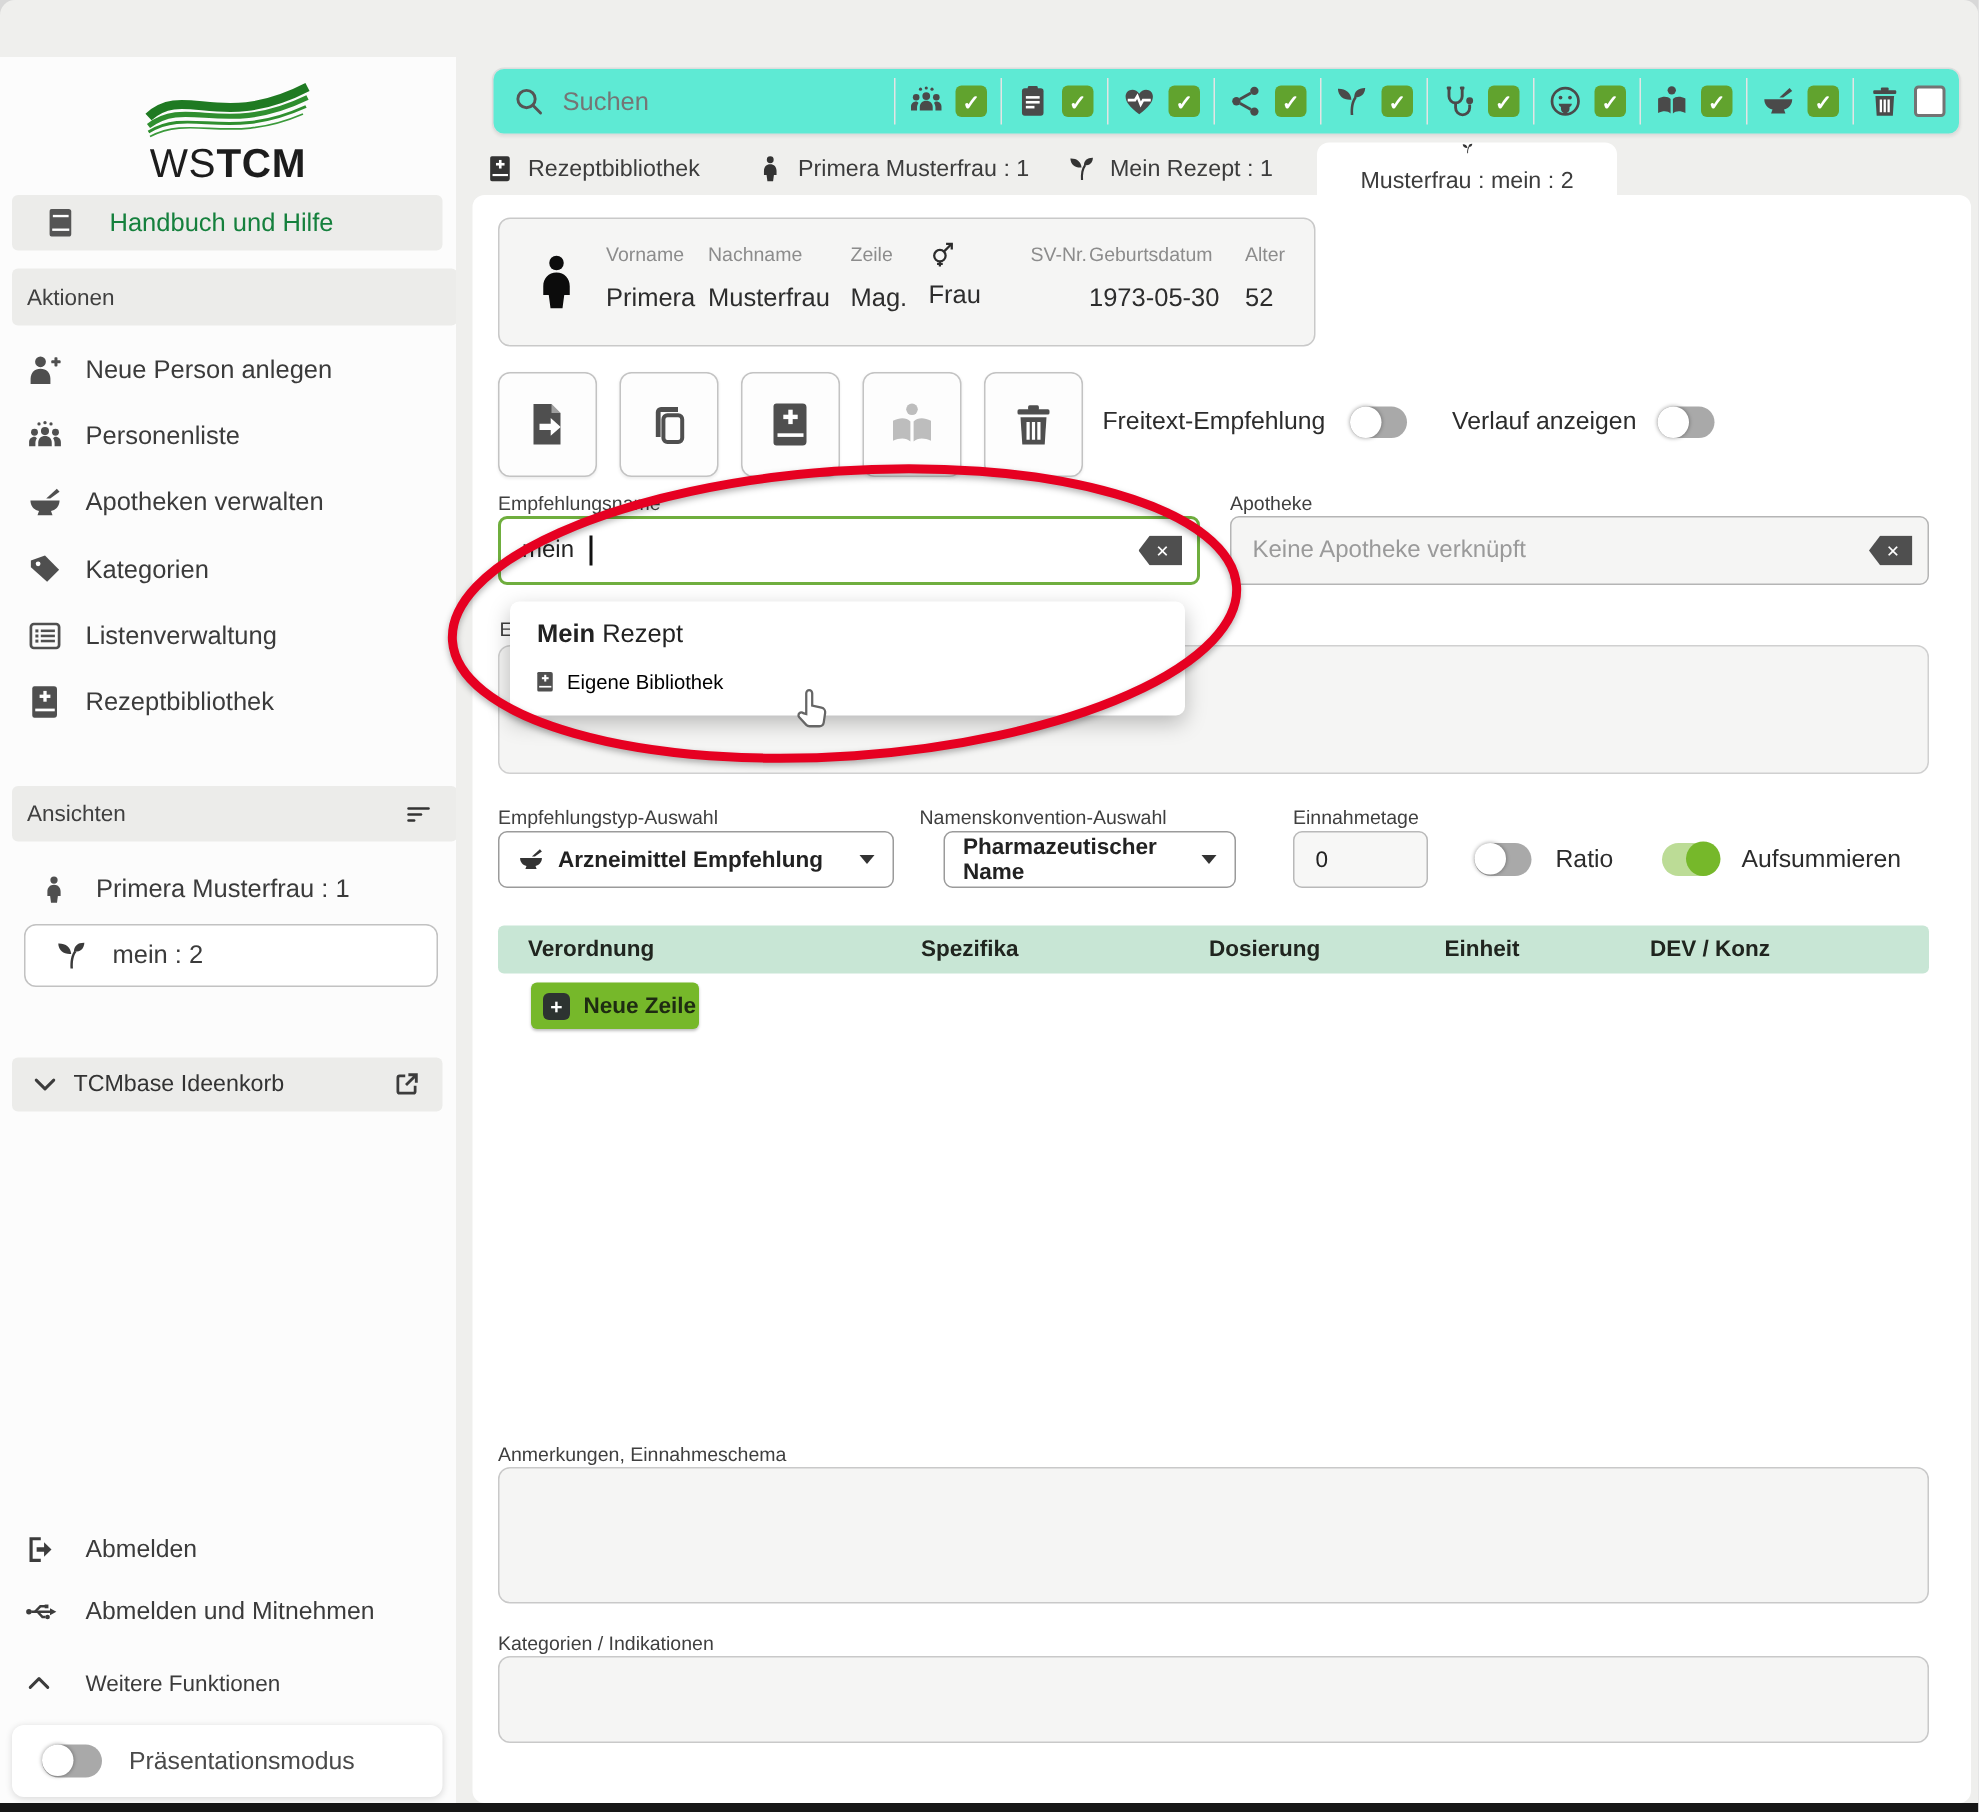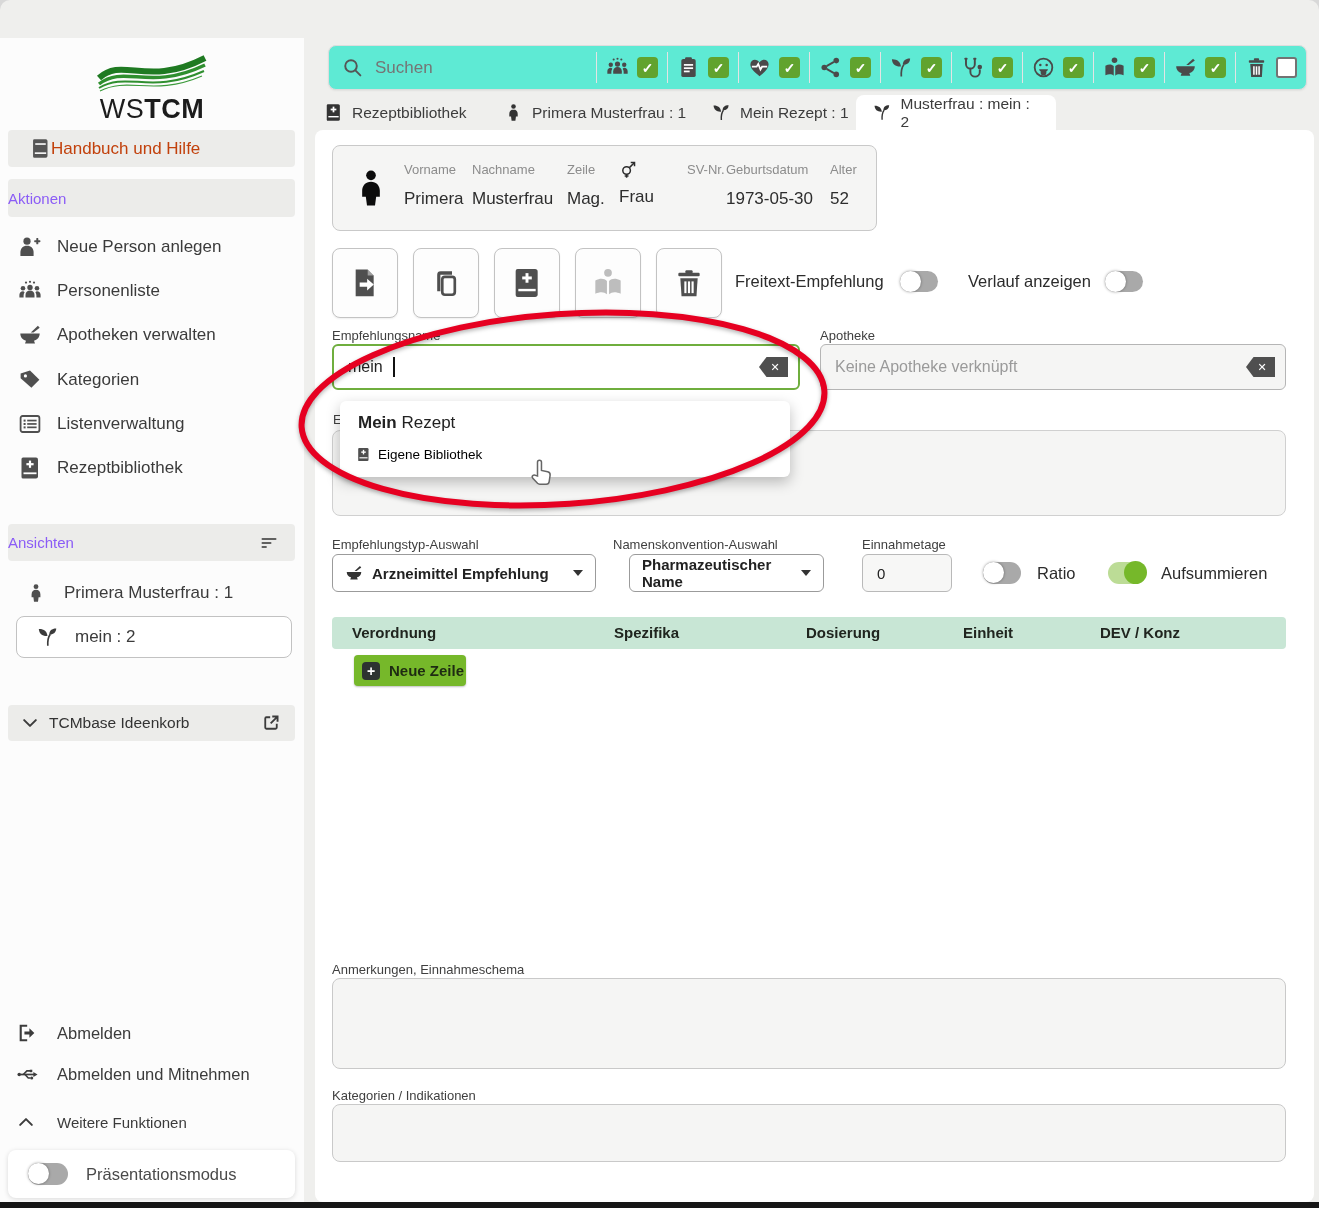--- a/index.html
+++ b/index.html
@@ -16,21 +16,21 @@
   .winbtn{width:58px;height:100%;display:flex;align-items:center;justify-content:center;color:#fff;}
   
   .sidebar{position:absolute;left:0;top:38px;width:304px;bottom:6px;background:#fcfcfc;}
   .logoblk{position:absolute;top:12px;left:0;width:100%;text-align:center;}
   .logotxt{font-size:27px;color:#1c1c1c;letter-spacing:.5px;margin-top:-2px;}
   .logotxt b{font-weight:700;}
   .sgray{background:#ececea;border-radius:4px;left:8px;width:287px;position:absolute;display:flex;align-items:center;}
   .sitem{position:absolute;display:flex;align-items:center;color:#3f3f3f;}
   .sitem .si{width:24px;height:24px;color:#4f4f4f;flex:0 0 auto;}
   .sitem .stxt{font-size:17px;margin-left:15px;color:#3b3b3b;}
-  .shead{font-size:15px;color:#8b5cf6;}
+  .shead{font-size:15px;color:#404040;padding-left:10px;}
   .meinbox{position:absolute;left:16px;width:274px;height:40px;background:#fff;border:1px solid #c2c2c2;
            border-radius:8px;display:flex;align-items:center;}
   .praesbox{position:absolute;left:8px;width:287px;height:48px;background:#fff;border-radius:8px;
             box-shadow:0 1px 5px rgba(0,0,0,.14);display:flex;align-items:center;}
   
   .main{position:absolute;left:304px;top:38px;right:0;bottom:6px;background:#efefed;}
   .searchbar{position:absolute;left:24px;top:7px;width:977px;height:43px;background:#5eead4;
              border:1px solid #ddd;border-radius:8px;display:flex;align-items:center;
              box-shadow:0 1px 2px rgba(0,0,0,.06);}
   .searchtxt{color:#757575;font-size:17px;margin-left:12px;}
@@ -274,21 +274,21 @@
         <path d="M8 38 C 36 21, 60 45, 113 21" stroke="#2f8f2f" stroke-width="2" fill="none"></path>
         <path d="M9 41 C 38 26, 62 47, 111 26" stroke="#3b9a3b" stroke-width="1.1" fill="none"></path>
       </svg>
       <div class="logotxt"><span>WS</span><b>TCM</b></div>
     </div>
 
     <div class="sgray" style="top:92px;height:37px;">
       <svg class="ic" width="21" height="21" style="margin-left:22px;color:#555">
           <use href="#i-book"></use>
         </svg>
-      <span style="font-size:17px;color:#c2410c;">Handbuch und Hilfe</span>
+      <span style="font-size:17px;color:#15803d;margin-left:22px;">Handbuch und Hilfe</span>
     </div>
 
     <div class="sgray shead" style="top:141px;height:38px;">
       <span>Aktionen</span>
     </div>
 
     <div class="sitem" style="left:18px;top:191px;height:36px;">
       <svg class="ic si">
           <use href="#i-personplus"></use>
         </svg>
@@ -464,21 +464,21 @@
             <use href="#i-person"></use>
           </svg>
         <span>Primera Musterfrau : 1</span>
       </div>
       <div class="tab" style="left:408px;">
         <svg class="ic ti">
             <use href="#i-seedling"></use>
           </svg>
         <span>Mein Rezept : 1</span>
       </div>
-      <div class="tab active" style="left:552px;width:166px;">
+      <div class="tab active" style="left:574px;width:166px;flex-direction:column;">
         <svg class="ic ti">
             <use href="#i-seedling"></use>
           </svg>
         <span>Musterfrau : mein : 2</span>
       </div>
     </div>
 
     <div class="panel">
 
       <div class="pcard">

